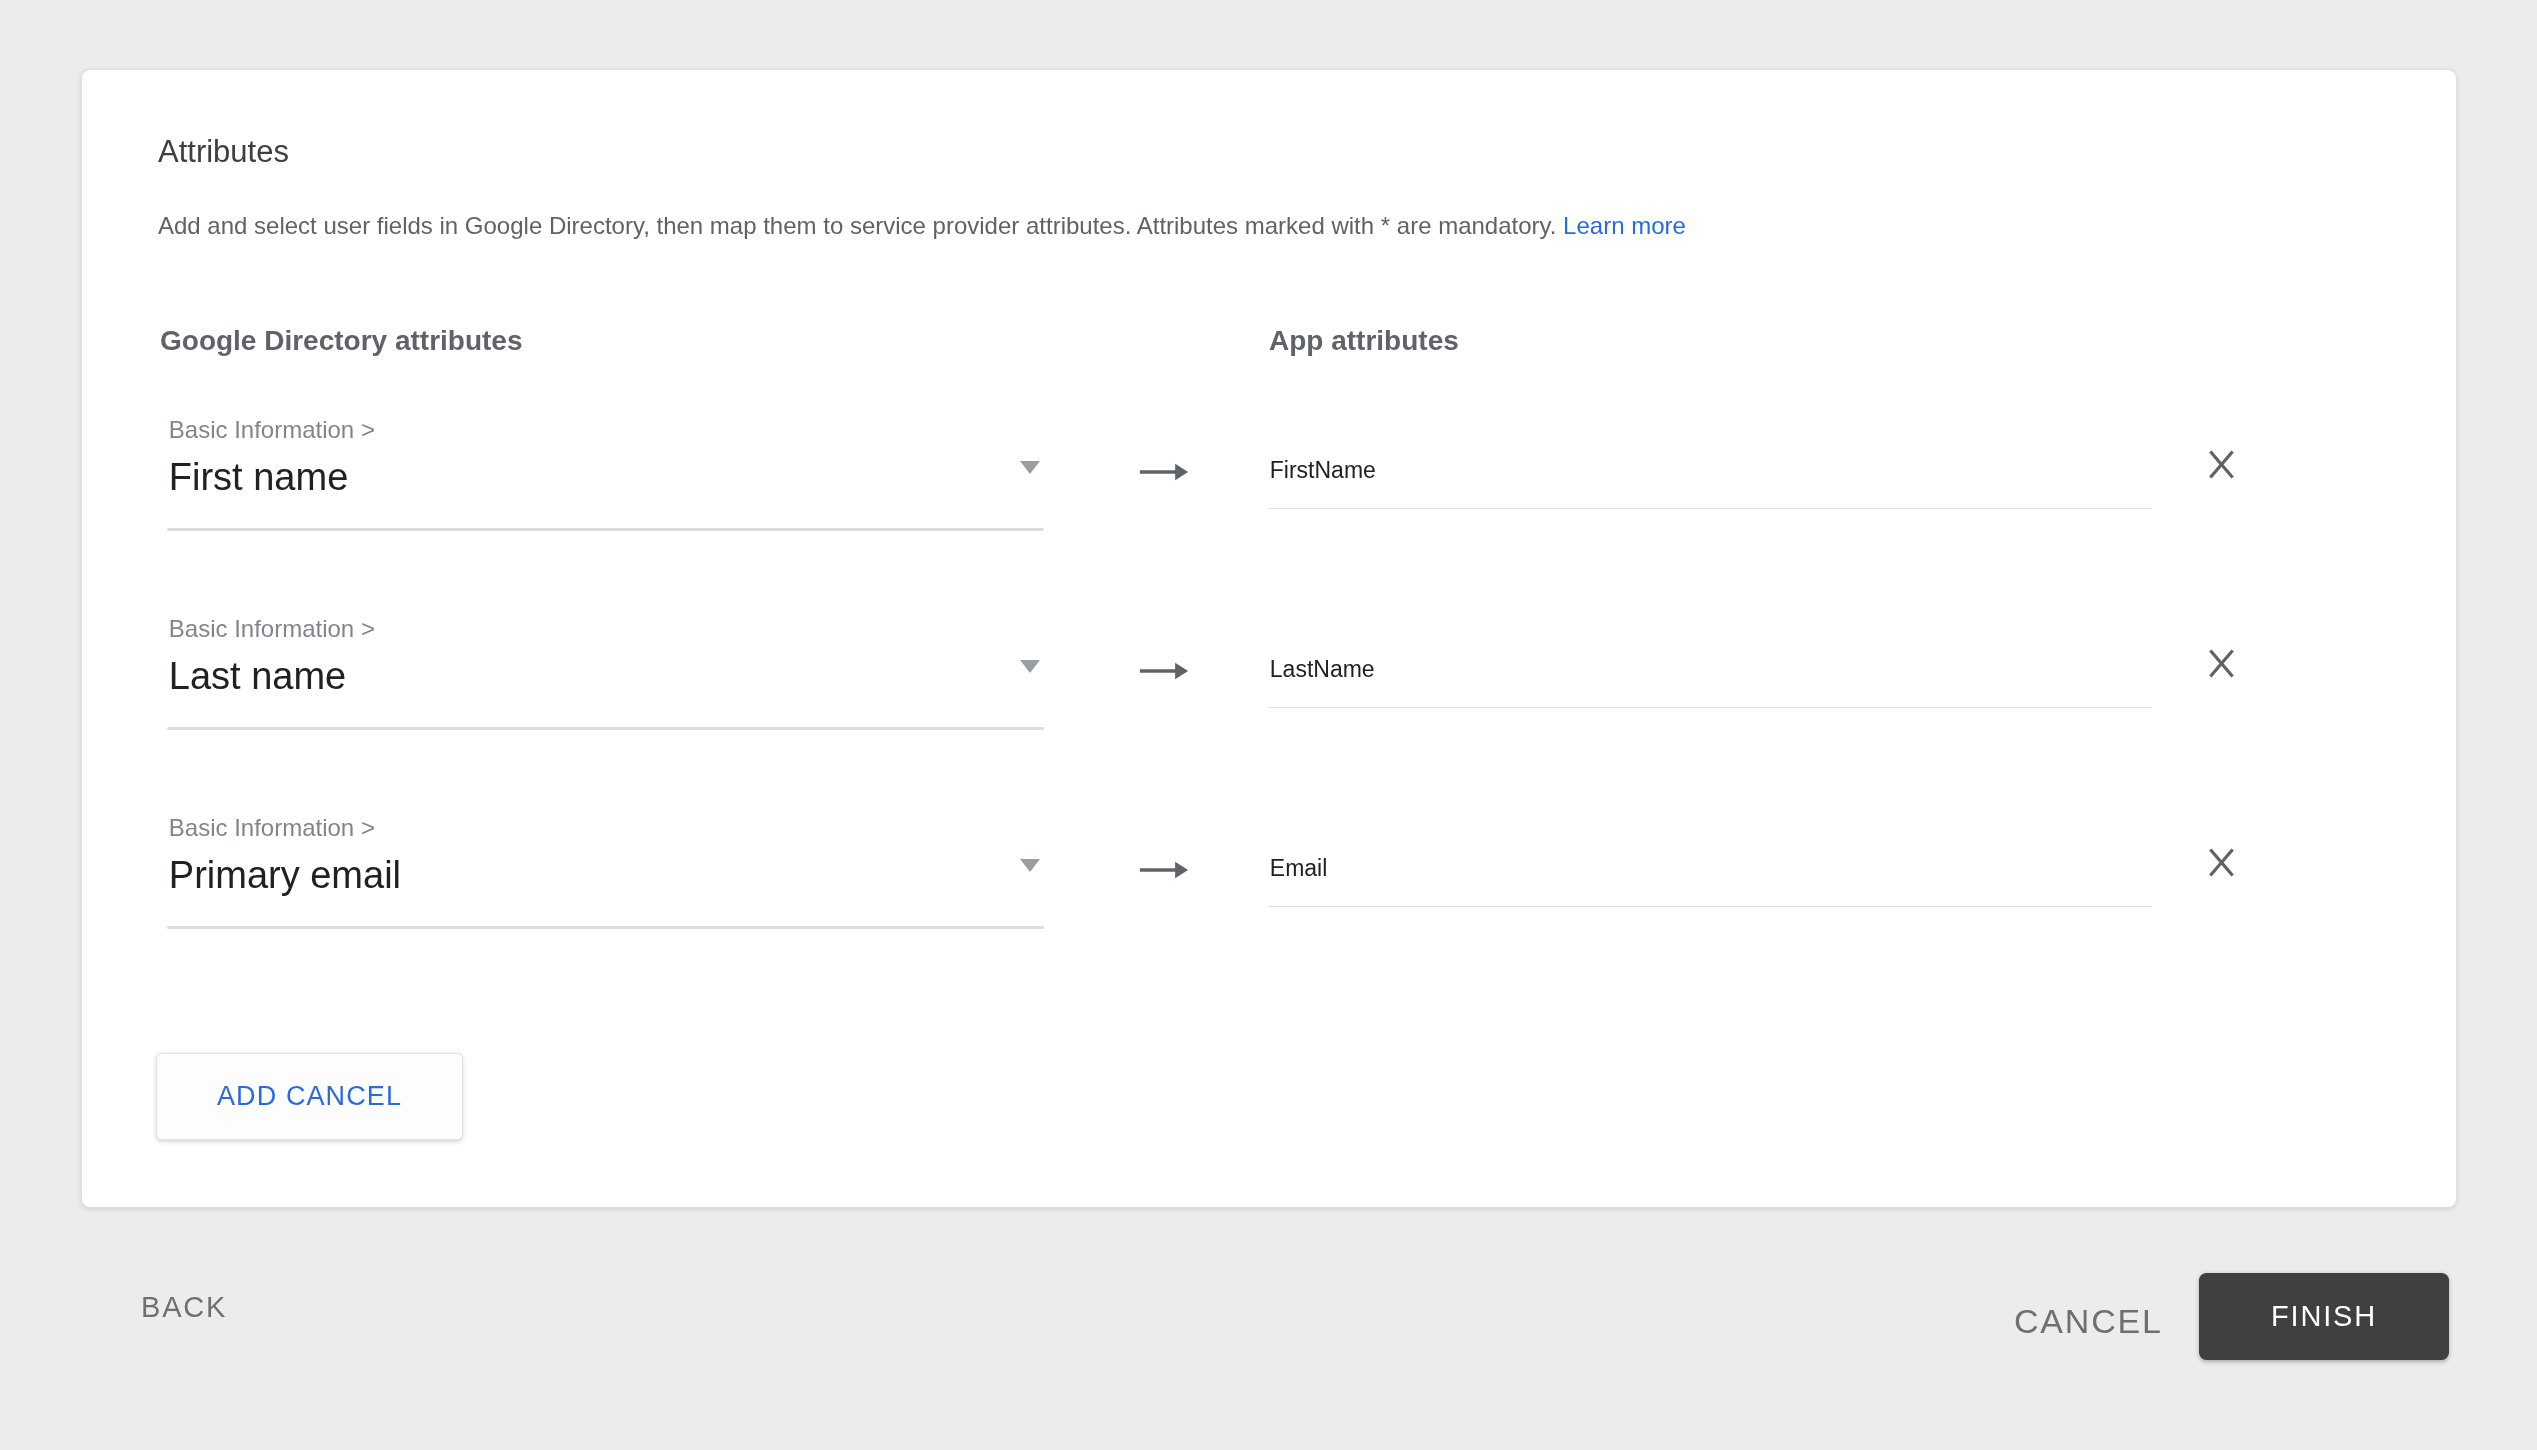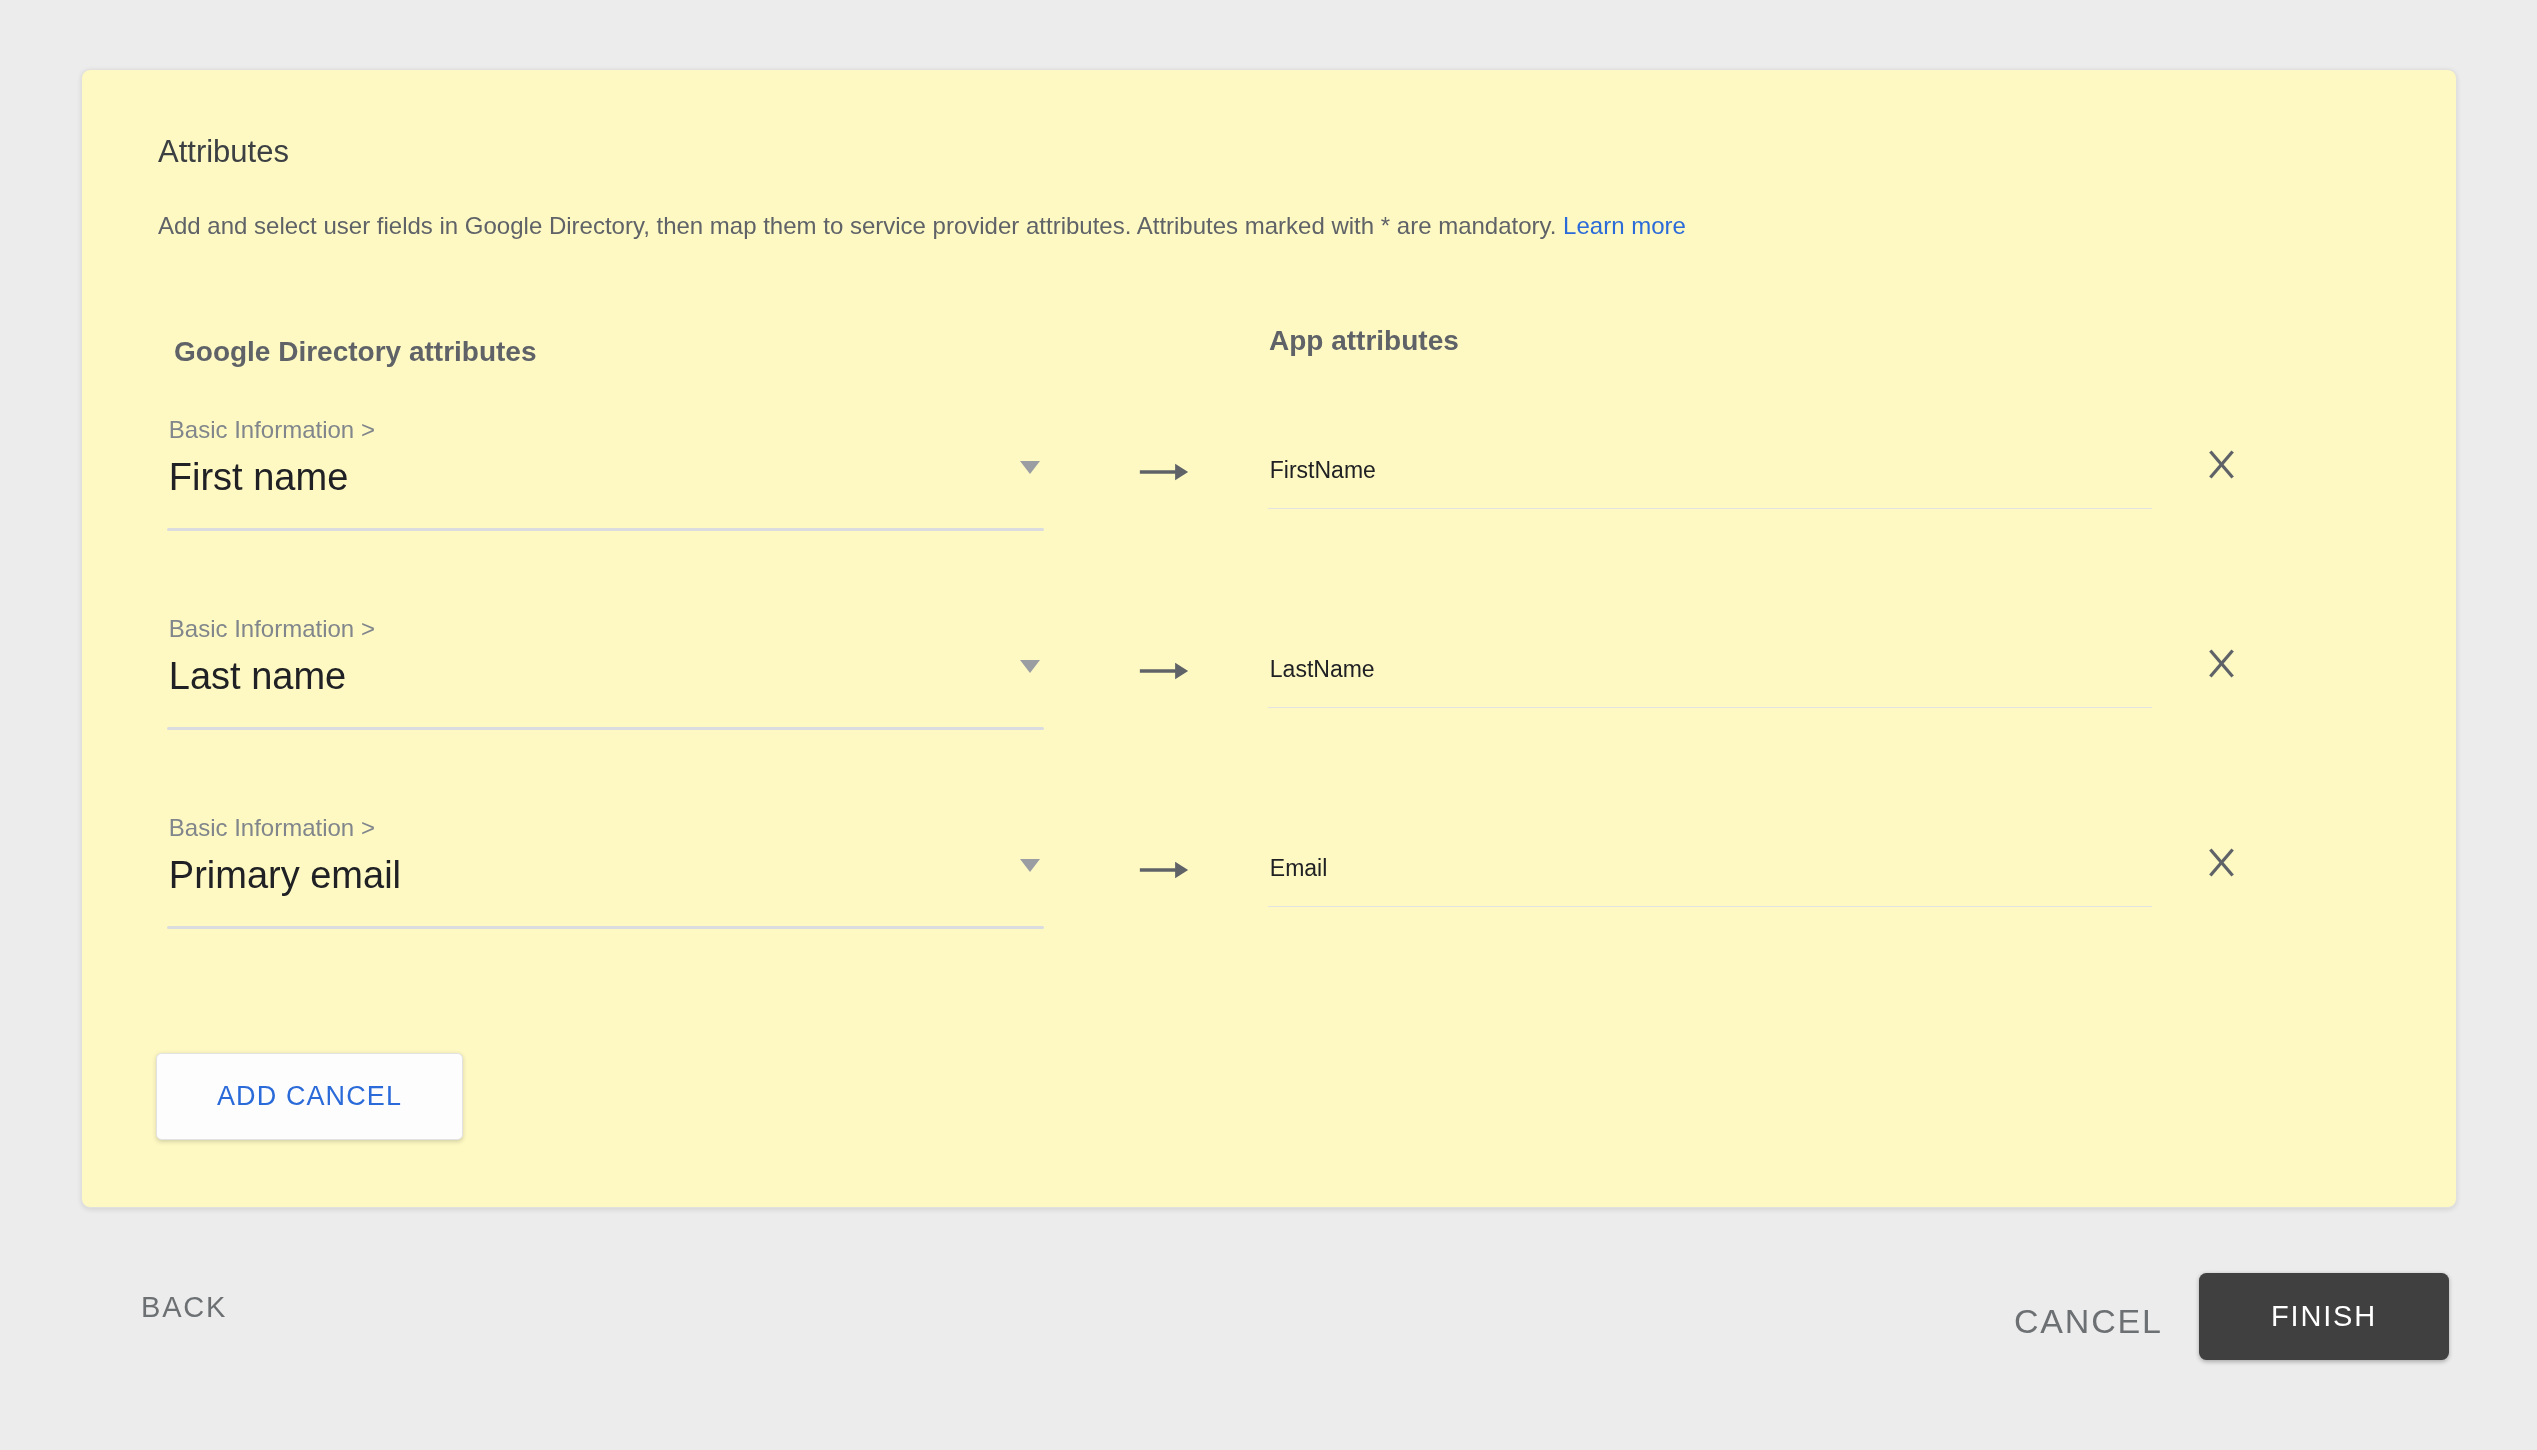--- a/index.html
+++ b/index.html
@@ -14,21 +14,21 @@
     height: 1451px;
     background: #ececec;
     overflow: hidden;
   }
   .card {
     position: absolute;
     left: 81px;
     top: 69px;
     width: 2374px;
     height: 1137px;
-    background: #fef9c3;
+    background: #ffffff;
     border: 0.9px solid #e0e0e0;
     border-radius: 9.2px;
     box-shadow: 0 1.8px 5.5px rgba(0,0,0,0.10);
   }
   .card-title {
     position: absolute;
     left: 76px;
     top: 61px;
     font-size: 31px;
     line-height: 41px;
@@ -49,21 +49,21 @@
     cursor: pointer;
   }
   .col-header {
     position: absolute;
     top: 255px;
     font-size: 28px;
     font-weight: 600;
     color: #5f6368;
     white-space: nowrap;
   }
-  .col-header.google { left: 92px; margin-top: 11px; }
+  .col-header.google { left: 78px; }
   .col-header.app { left: 1187px; }
 
   .mapping-row {
     position: absolute;
     left: 0;
     width: 2374px;
     height: 199px;
   }
   .gd-select {
     position: absolute;

